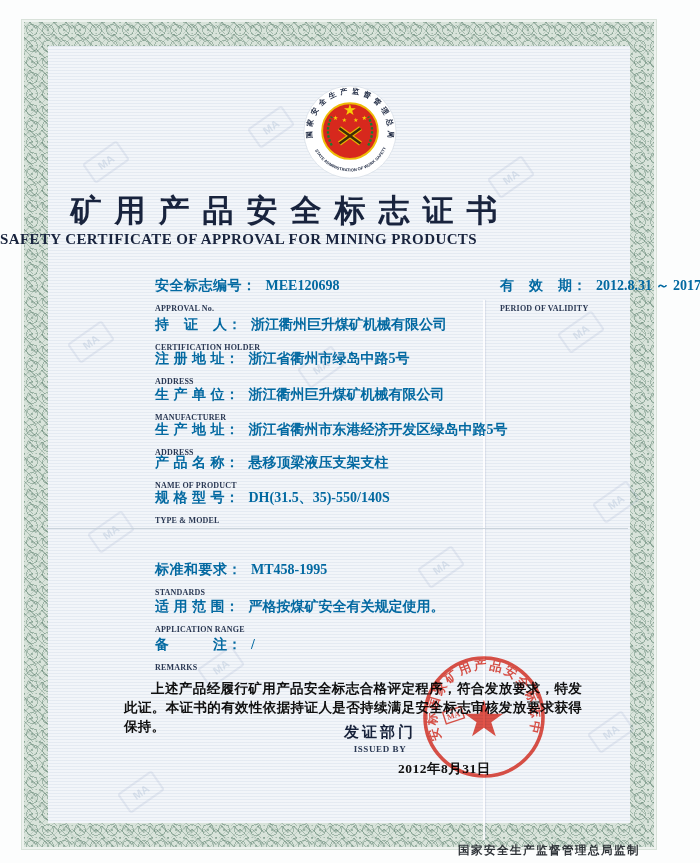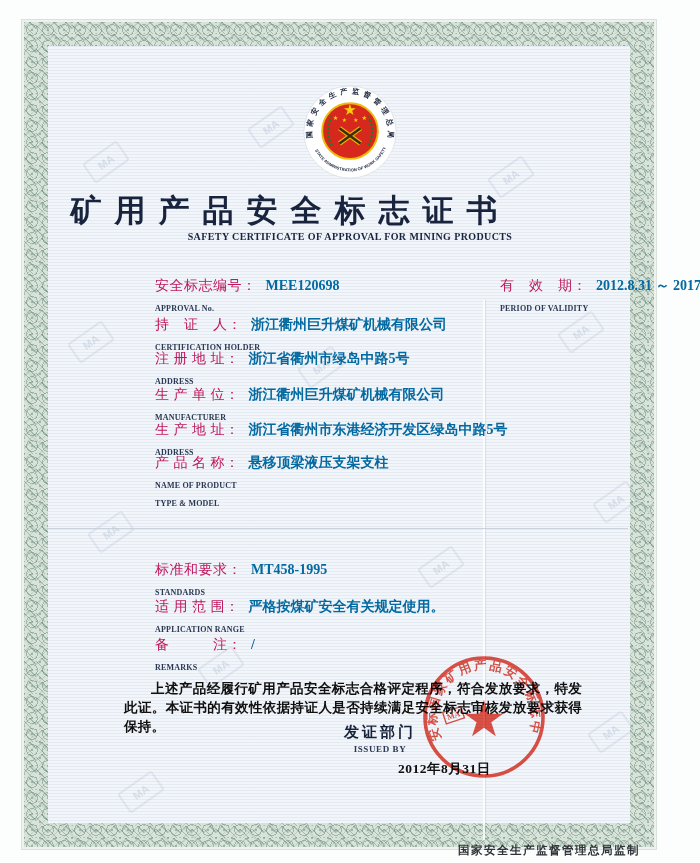--- a/index.html
+++ b/index.html
@@ -32,26 +32,26 @@
     color:rgba(125,150,185,.22);font:bold 11px "Liberation Sans",sans-serif;
     transform:rotate(-35deg);pointer-events:none;
   }
   .crease{position:absolute;left:483px;top:300px;width:2px;height:540px;
     background:rgba(255,255,255,.8);box-shadow:1px 0 1px rgba(150,165,190,.25);}
   
   .emblem{position:absolute;left:302px;top:84px;width:96px;height:96px;}
   
   .title-zh{position:absolute;left:0;top:190px;width:568px;text-align:center;
     font-size:31px;font-weight:bold;color:#18233d;letter-spacing:13px;text-indent:13px;}
-  .title-en{position:absolute;left:0;top:231px;width:700px;text-align:center;
-    font-size:10px;font-weight:bold;color:#18233d;letter-spacing:.4px;}
+  .title-en{position:absolute;left:0;top:231px;width:700px;
+    font-size:15px;font-weight:bold;color:#18233d;letter-spacing:.4px;}
   
   .row{position:absolute;left:155px;}
   .row .zh{font-size:14px;line-height:17px;white-space:nowrap;}
-  .lbl{font-weight:normal;color:#be185d;letter-spacing:.5px;}
+  .lbl{font-weight:bold;color:#0369a1;letter-spacing:.5px;}
   .val{font-weight:600;color:#0369a1;margin-left:9px;}
   .en{font-size:8px;font-weight:bold;color:#2a3853;letter-spacing:.2px;margin-top:10px;}
   .col2{position:absolute;left:345px;top:0;}
   .divider{position:absolute;left:46px;top:528px;width:582px;height:1px;background:#c3ccd6;opacity:.85;}
   
   .statement{position:absolute;left:124px;top:679px;width:458px;
     font-size:13.5px;font-weight:600;color:#101010;line-height:19px;
     letter-spacing:.2px;text-indent:2em;text-align:justify;}
   
   .issued{position:absolute;left:322px;top:723px;width:116px;text-align:center;}
@@ -143,20 +143,21 @@
   </div>
   <div class="row" style="top:421px">
     <div class="zh"><span class="lbl">生 产 地 址：</span><span class="val">浙江省衢州市东港经济开发区绿岛中路5号</span></div>
     <div class="en">ADDRESS</div>
   </div>
   <div class="row" style="top:454px">
     <div class="zh"><span class="lbl">产 品 名 称：</span><span class="val">悬移顶梁液压支架支柱</span></div>
     <div class="en">NAME OF PRODUCT</div>
   </div>
   <div class="row" style="top:489px">
+    <div class="zh"><span class="lbl">规 格 型 号：</span><span class="val">DH(31.5、35)-550/140S</span></div>
     <div class="en">TYPE &amp; MODEL</div>
   </div>
 
   <div class="divider"></div>
 
   <div class="row" style="top:561px">
     <div class="zh"><span class="lbl">标准和要求：</span><span class="val">MT458-1995</span></div>
     <div class="en">STANDARDS</div>
   </div>
   <div class="row" style="top:598px">

